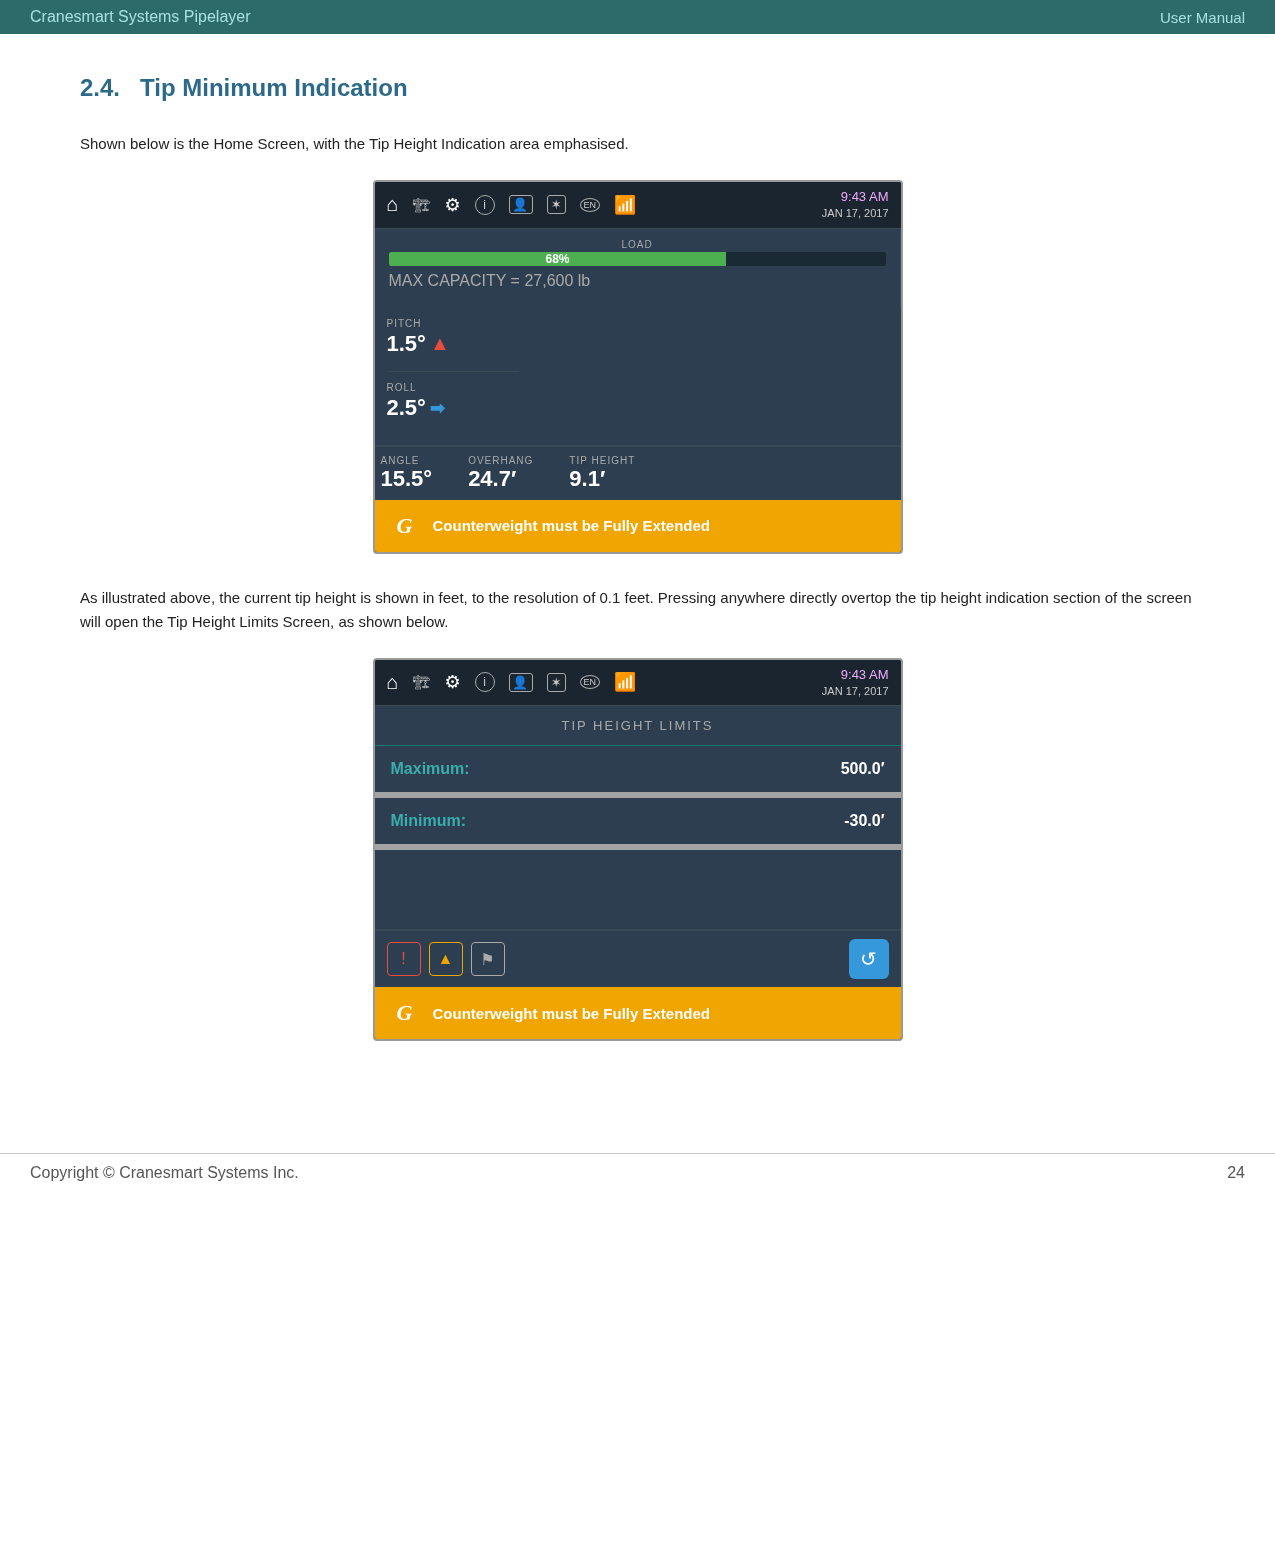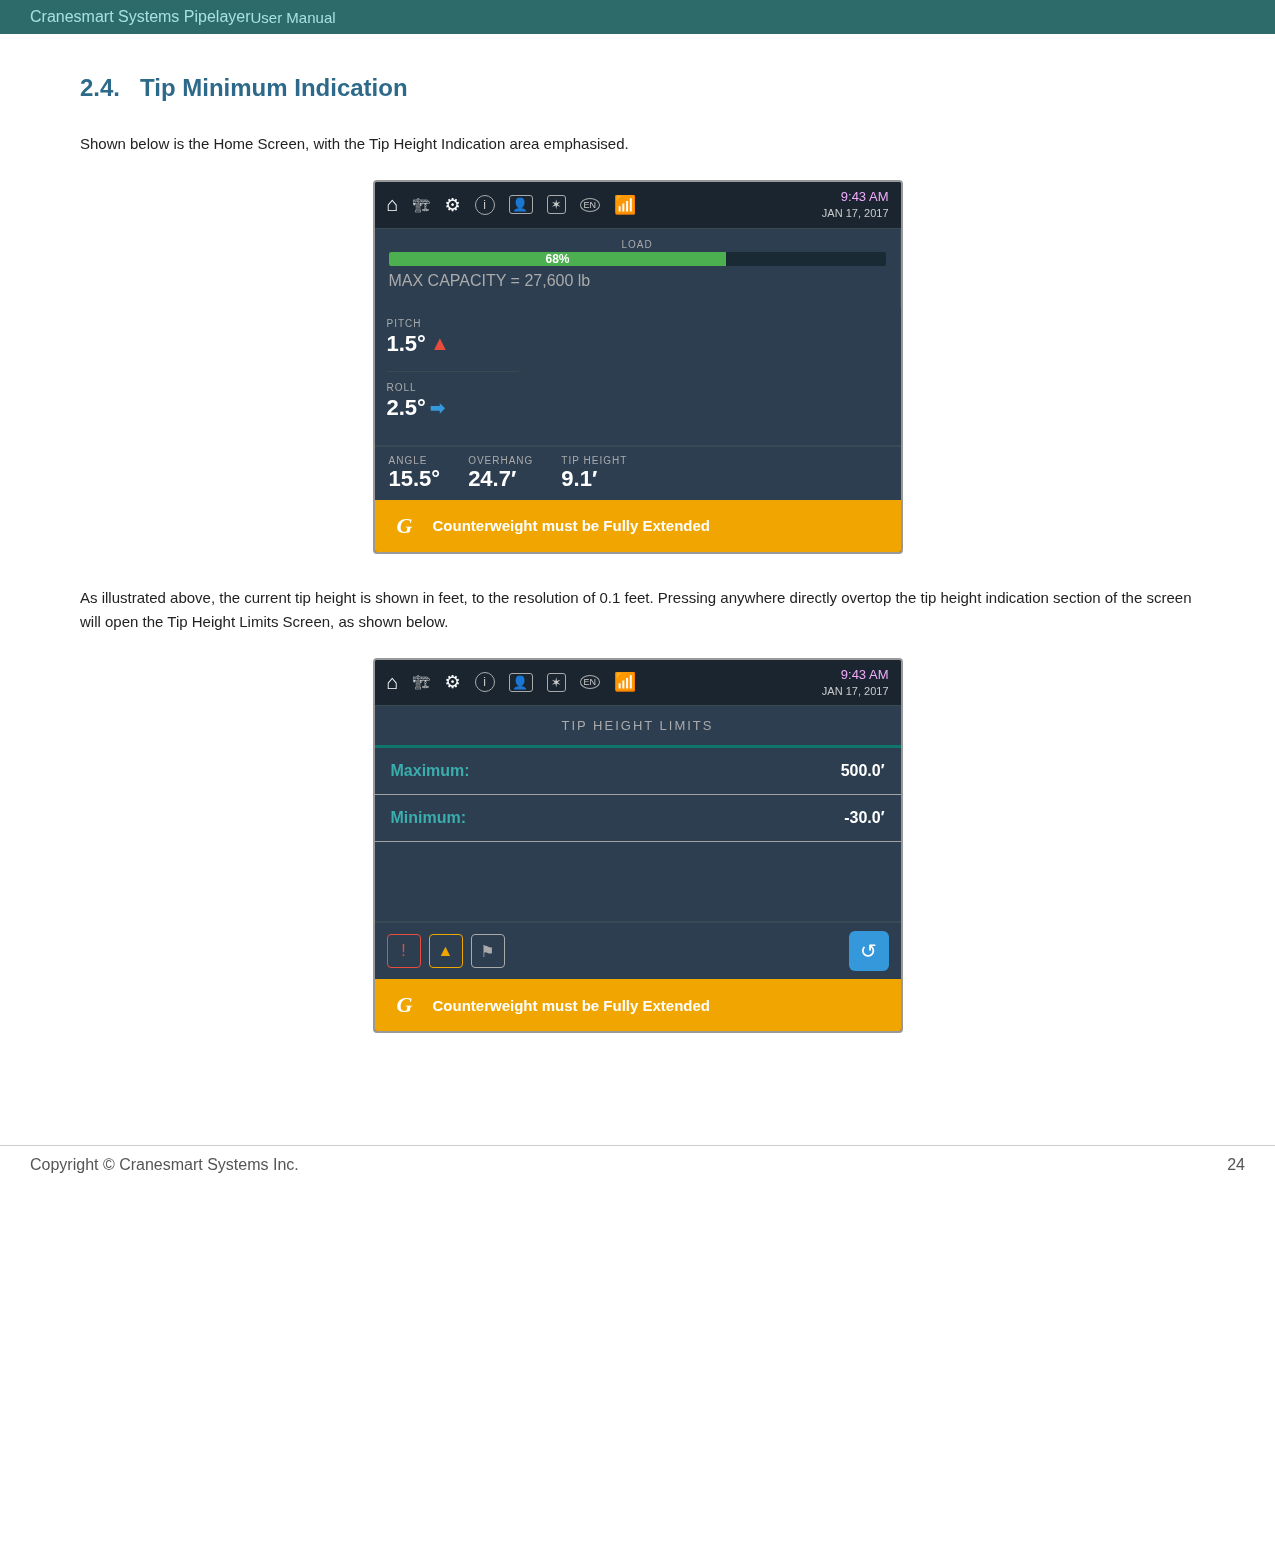--- a/index.html
+++ b/index.html
@@ -9,20 +9,21 @@
       font-family: Arial, sans-serif;
       background: #fff;
       color: #222;
     }
 
     
     .page-header {
       background: #2d6a6a;
       color: #a8d8d8;
       display: flex;
+      justify-content: space-between;
       align-items: center;
       padding: 8px 30px;
       font-size: 15px;
     }
     .page-header .title { color: #a8e0e0; font-size: 16px; }
     .page-header .manual { color: #a8e0e0; font-size: 15px; }
 
     
     .content {
       padding: 40px 80px 40px 80px;
@@ -147,22 +148,22 @@
     .screen-divider {
       border: none;
       border-top: 1px solid #3a4a55;
       margin: 0;
     }
 
     
     .screen-stats {
       display: flex;
       background: #2c3e50;
-      padding: 8px 14px;
-      gap: 28px;
+      padding: 8px 6px;
+      gap: 36px;
       border-top: 1px solid #3a4a55;
     }
     .stat-block { text-align: left; }
     .stat-label { color: #aaa; font-size: 10px; letter-spacing: 1px; }
     .stat-value { color: #fff; font-size: 22px; font-weight: bold; }
 
     
     .right-panel-item { margin-bottom: 14px; }
     .right-label { color: #aaa; font-size: 10px; letter-spacing: 1px; margin-bottom: 2px; }
     .right-value { color: #fff; font-size: 22px; font-weight: bold; display: flex; align-items: center; gap: 4px; }
@@ -197,34 +198,34 @@
       font-weight: bold;
     }
 
     
     .screen-tipheight-title {
       color: #aaa;
       font-size: 13px;
       letter-spacing: 2px;
       text-align: center;
       padding: 12px;
-      border-bottom: 3px solid #0f766e;
+      border-bottom: 1px solid #0f766e;
       background: #2c3e50;
     }
 
     .screen-limits {
       background: #2c3e50;
       padding: 0;
     }
     .limit-row {
       display: flex;
       justify-content: space-between;
       align-items: flex-end;
       padding: 14px 16px;
-      border-bottom: 1px solid #a3a3a3;
+      border-bottom: 6px solid #a3a3a3;
     }
     .limit-label {
       color: #3aadad;
       font-size: 16px;
       font-weight: bold;
     }
     .limit-value {
       color: #fff;
       font-size: 16px;
       font-weight: bold;

